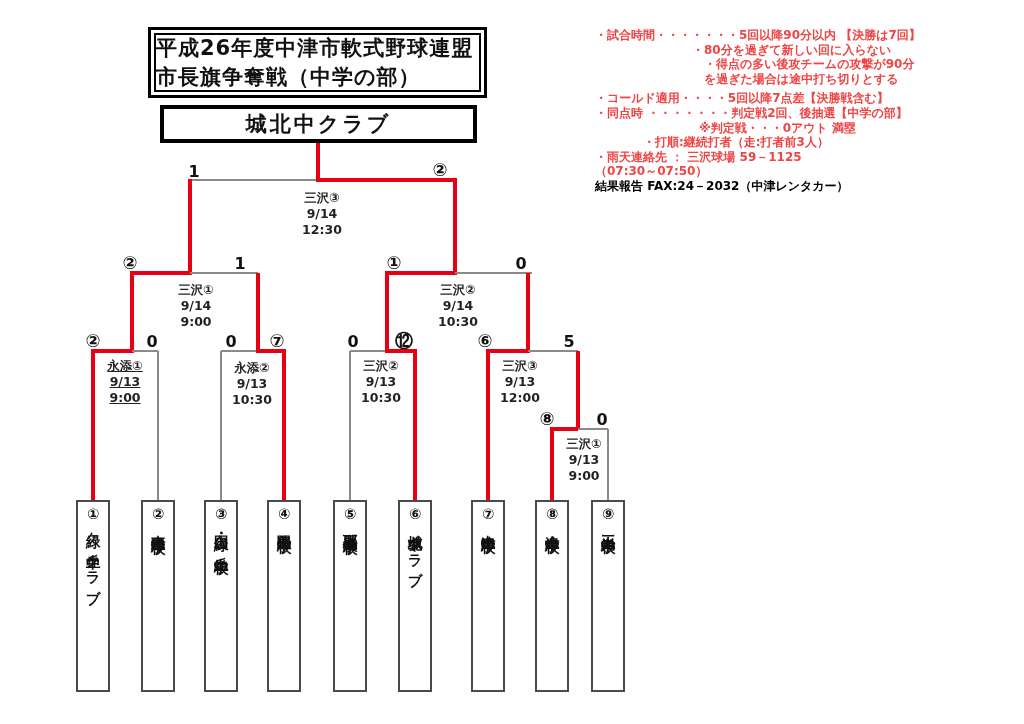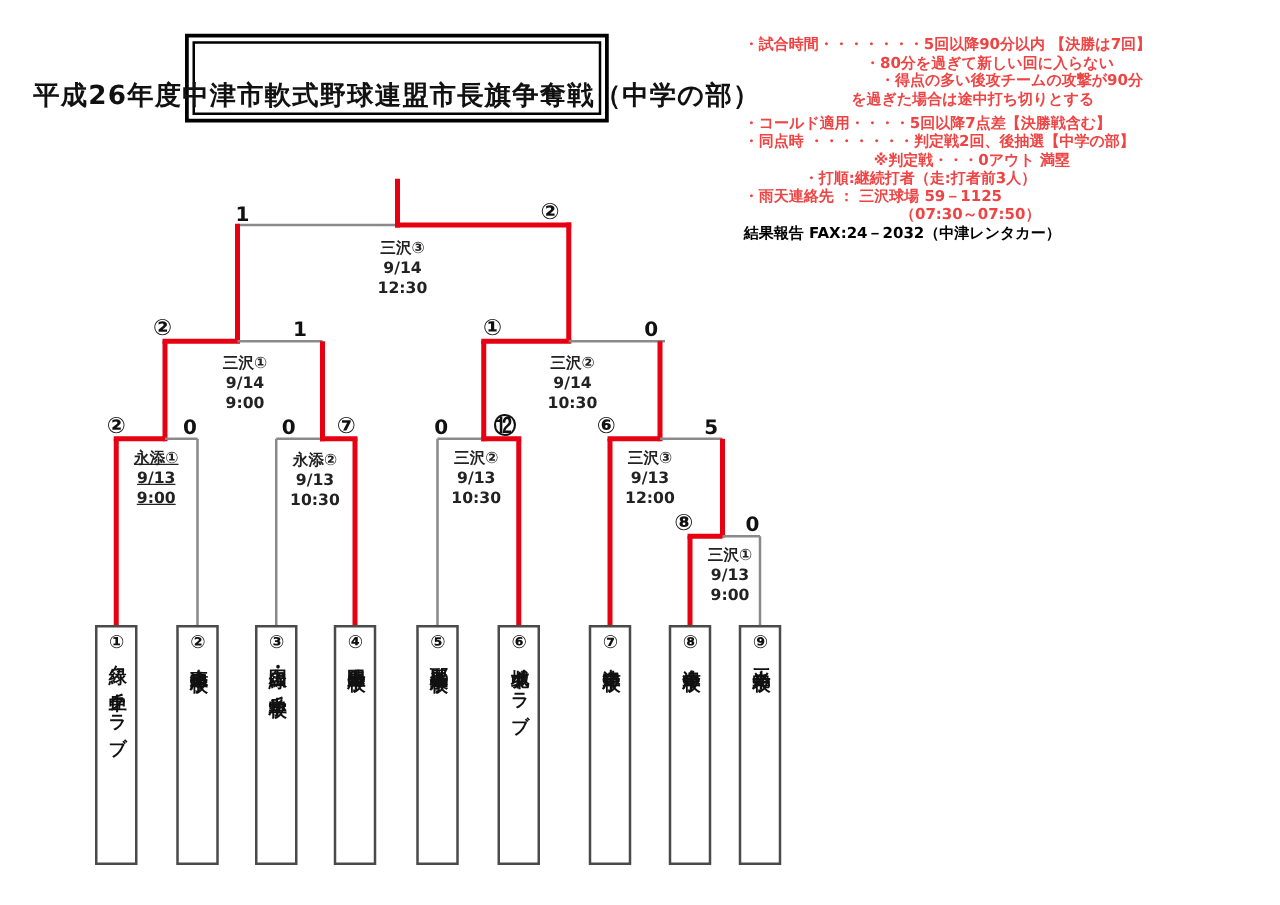--- a/index.html
+++ b/index.html
@@ -7,21 +7,21 @@
         font-family:"DejaVu Sans","Liberation Sans",sans-serif;color:#111;}
   
   .hl{position:absolute;height:2px;background:#8a8a8a;}
   .vl{position:absolute;width:2px;background:#8a8a8a;}
   .hr{position:absolute;height:4px;background:#e60012;}
   .vr{position:absolute;width:4px;background:#e60012;}
   
   #title-box{position:absolute;left:148px;top:27px;width:339px;height:71px;
              border:3px solid #000;box-sizing:border-box;padding:3px;background:#fff;}
   #title-inner{width:100%;height:100%;border:2px solid #000;box-sizing:border-box;
-               display:flex;flex-direction:row;justify-content:center;align-items:flex-end;}
+               display:flex;flex-direction:column;justify-content:center;align-items:flex-start;}
   #title-inner div{font-size:21px;font-weight:bold;line-height:1.35;letter-spacing:1px;white-space:nowrap;}
   #champion-box{position:absolute;left:160px;top:105px;width:317px;height:38px;
                 border:4px solid #000;box-sizing:border-box;background:#fff;
                 display:flex;justify-content:center;align-items:center;}
   #champion-box span{font-size:21px;font-weight:bold;letter-spacing:3px;}
   
   .mlabel{position:absolute;width:110px;margin-left:-55px;text-align:center;
           font-size:12.5px;line-height:1.28;font-weight:bold;color:#222;}
   
   .score{position:absolute;transform:translateX(-50%);font-size:16px;font-weight:bold;color:#111;
@@ -44,20 +44,23 @@
 
 <div id="page">
 
   <div id="title-box">
     <div id="title-inner">
       <div>平成26年度中津市軟式野球連盟</div>
       <div>市長旗争奪戦（中学の部）</div>
     </div>
   </div>
 
+  <div id="champion-box">
+    <span>城北中クラブ</span>
+  </div>
 
   <div class="vr" style="left:316px;top:143px;height:39px;"></div>
 
   <div class="hl" style="left:190px;top:179px;width:128px;"></div>
   <div class="hr" style="left:316px;top:178px;width:141px;"></div>
   <div class="vr" style="left:188px;top:179px;height:95px;"></div>
   <div class="vr" style="left:453px;top:178px;height:96px;"></div>
 
   <div class="hr" style="left:130px;top:271px;width:62px;"></div>
   <div class="hl" style="left:190px;top:272px;width:68px;"></div>
@@ -176,23 +179,23 @@
       <span>⑧今津中学校</span>
     </div>
   <div class="team" style="left:591px;">
       <span>⑨三光中学校</span>
     </div>
 
   <div id="rules">
     <div class="rline">・試合時間・・・・・・・5回以降90分以内 【決勝は7回】</div>
     <div class="rline" style="margin-left:97px;">・80分を過ぎて新しい回に入らない</div>
     <div class="rline" style="margin-left:109px;">・得点の多い後攻チームの攻撃が90分</div>
-    <div class="rline" style="margin-left:86px;">を過ぎた場合は途中打ち切りとする</div>
+    <div class="rline" style="margin-left:109px;">を過ぎた場合は途中打ち切りとする</div>
     <div class="rline gap">・コールド適用・・・・5回以降7点差【決勝戦含む】</div>
     <div class="rline">・同点時 ・・・・・・・判定戦2回、後抽選【中学の部】</div>
     <div class="rline" style="margin-left:104px;">※判定戦・・・0アウト 満塁</div>
     <div class="rline" style="margin-left:48px;">・打順:継続打者（走:打者前3人）</div>
     <div class="rline">・雨天連絡先 ： 三沢球場 59－1125</div>
-    <div class="rline" style="margin-left:125px;">（07:30～07:50）</div>
+    <div class="rline" style="">（07:30～07:50）</div>
     <div class="rline boldline">結果報告 FAX:24－2032（中津レンタカー）</div>
   </div>
 
 </div>
 
 </body></html>

